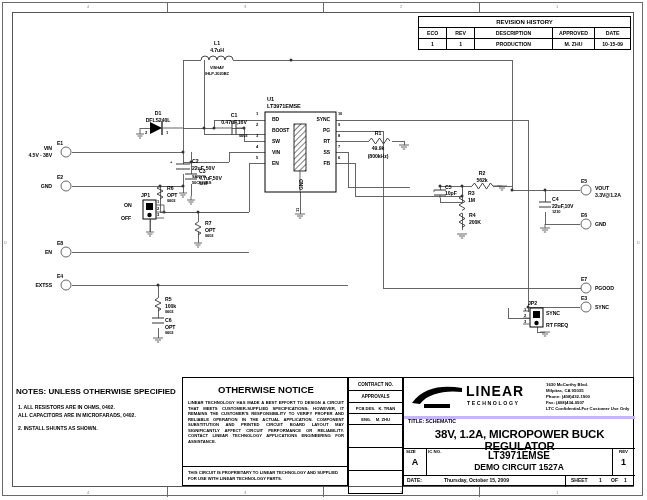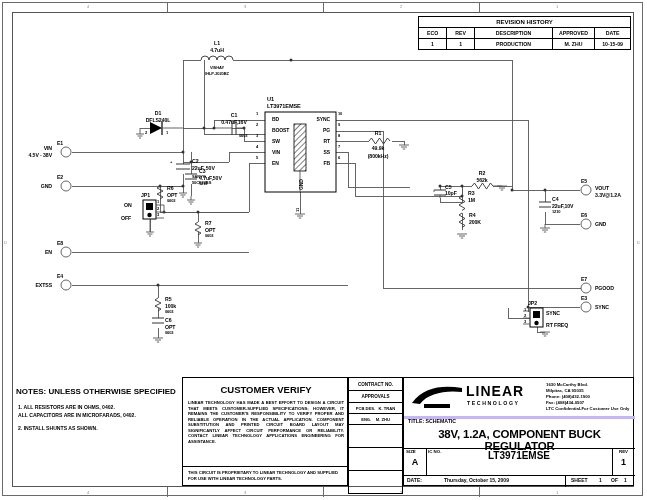--- a/index.html
+++ b/index.html
@@ -518,21 +518,21 @@
   <div class="lbl xs" style="left:524px;top:320px;">3</div>
 
   <div class="box" style="left:13px;top:377px;width:168px;height:109px;border:none;">
     <div class="notes-t" style="position:absolute;left:3px;top:10px;">NOTES:  UNLESS OTHERWISE SPECIFIED</div>
     <div class="notes-b" style="position:absolute;left:5px;top:27px;">1.  ALL RESISTORS ARE IN OHMS, 0402.</div>
     <div class="notes-b" style="position:absolute;left:5px;top:35px;">     ALL CAPACITORS ARE IN MICROFARADS, 0402.</div>
     <div class="notes-b" style="position:absolute;left:5px;top:48px;">2.  INSTALL SHUNTS AS SHOWN.</div>
   </div>
 
   <div class="box" style="left:182px;top:377px;width:166px;height:109px;">
-    <div class="cn-t" style="position:absolute;left:0;top:6px;width:166px;">CUSTOMER VERIFY</div>
+    <div class="cn-t" style="position:absolute;left:0;top:6px;width:166px;">OTHERWISE NOTICE</div>
     <div class="cn-b" style="position:absolute;left:5px;top:22px;width:156px;text-align:justify;">LINEAR TECHNOLOGY HAS MADE A BEST EFFORT TO DESIGN A CIRCUIT THAT MEETS CUSTOMER-SUPPLIED SPECIFICATIONS; HOWEVER, IT REMAINS THE CUSTOMER'S RESPONSIBILITY TO VERIFY PROPER AND RELIABLE OPERATION IN THE ACTUAL APPLICATION.  COMPONENT SUBSTITUTION AND PRINTED CIRCUIT BOARD LAYOUT MAY SIGNIFICANTLY AFFECT CIRCUIT PERFORMANCE OR RELIABILITY.  CONTACT LINEAR TECHNOLOGY APPLICATIONS ENGINEERING FOR ASSISTANCE.</div>
     <div style="position:absolute;left:0;top:88px;width:166px;border-top:1px solid #000;"></div>
     <div class="cn-b" style="position:absolute;left:5px;top:92px;width:156px;">THIS CIRCUIT IS  PROPRIETARY TO LINEAR TECHNOLOGY AND SUPPLIED FOR USE WITH LINEAR TECHNOLOGY PARTS.</div>
   </div>
 
   <table class="ctbl" style="left:348px;top:377px;width:55px;">
     <tbody>
         <tr>
           <td style="height:12px">CONTRACT NO.</td>
         </tr>
@@ -579,31 +579,32 @@
         <div>1630 McCarthy Blvd.</div>
         <div>Milpitas, CA 95035</div>
         <div>Phone: (408)432-1900</div>
         <div>Fax: (408)434-0507</div>
         <div>LTC Confidential-For Customer Use Only</div>
       </div>
     </div>
 
     <div style="position:absolute;left:0;top:38px;width:231px;height:32px;border-bottom:1px solid #000;">
       <div class="ttl-s" style="position:absolute;left:4px;top:2px;">TITLE:  SCHEMATIC</div>
-      <div class="ttl-m" style="position:absolute;left:0;top:12px;width:231px;">38V, 1.2A, COMPONENT BUCK REGULATOR</div>
+      <div class="ttl-m" style="position:absolute;left:0;top:12px;width:231px;">38V, 1.2A, MICROPOWER BUCK REGULATOR</div>
     </div>
 
     <div style="position:absolute;left:0;top:70px;width:231px;height:27px;border-bottom:1px solid #000;">
       <div style="position:absolute;left:0;top:0;width:22px;height:27px;border-right:1px solid #000;">
         <div style="font-size:4.4px;font-weight:bold;position:absolute;left:2px;top:1px;">SIZE</div>
         <div style="font-size:9px;font-weight:bold;position:absolute;left:0;top:9px;width:22px;text-align:center;">A</div>
       </div>
       <div style="position:absolute;left:22px;top:0;width:186px;height:27px;border-right:1px solid #000;">
         <div style="font-size:4.4px;font-weight:bold;position:absolute;left:2px;top:1px;">IC NO.</div>
         <div class="ttl-ic" style="position:absolute;left:0;top:2px;width:186px;">LT3971EMSE</div>
+        <div class="ttl-dc" style="position:absolute;left:0;top:14px;width:186px;">DEMO CIRCUIT 1527A</div>
       </div>
       <div style="position:absolute;left:208px;top:0;width:23px;height:27px;">
         <div style="font-size:4.4px;font-weight:bold;position:absolute;left:0;top:1px;width:23px;text-align:center;">REV</div>
         <div style="font-size:9px;font-weight:bold;position:absolute;left:0;top:9px;width:23px;text-align:center;">1</div>
       </div>
     </div>
 
     <div style="position:absolute;left:0;top:97px;width:231px;height:12px;">
       <div style="position:absolute;left:3px;top:2px;font-size:5px;font-weight:bold;">DATE:</div>
       <div style="position:absolute;left:40px;top:2px;font-size:5px;font-weight:bold;">Thursday, October 15, 2009</div>

